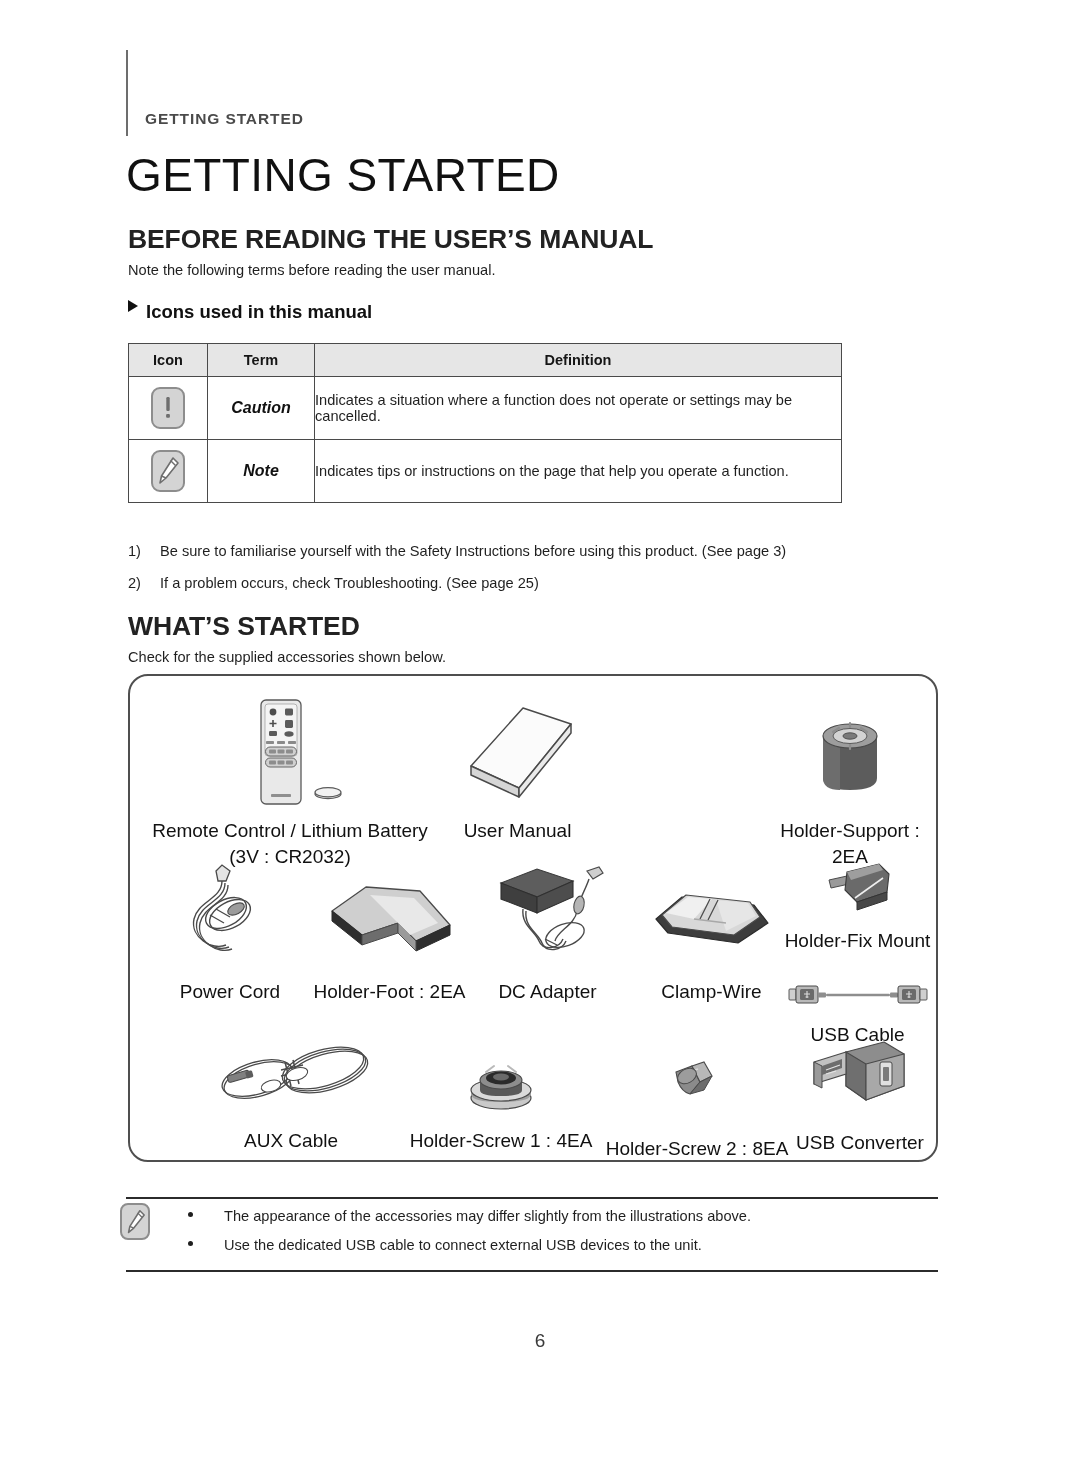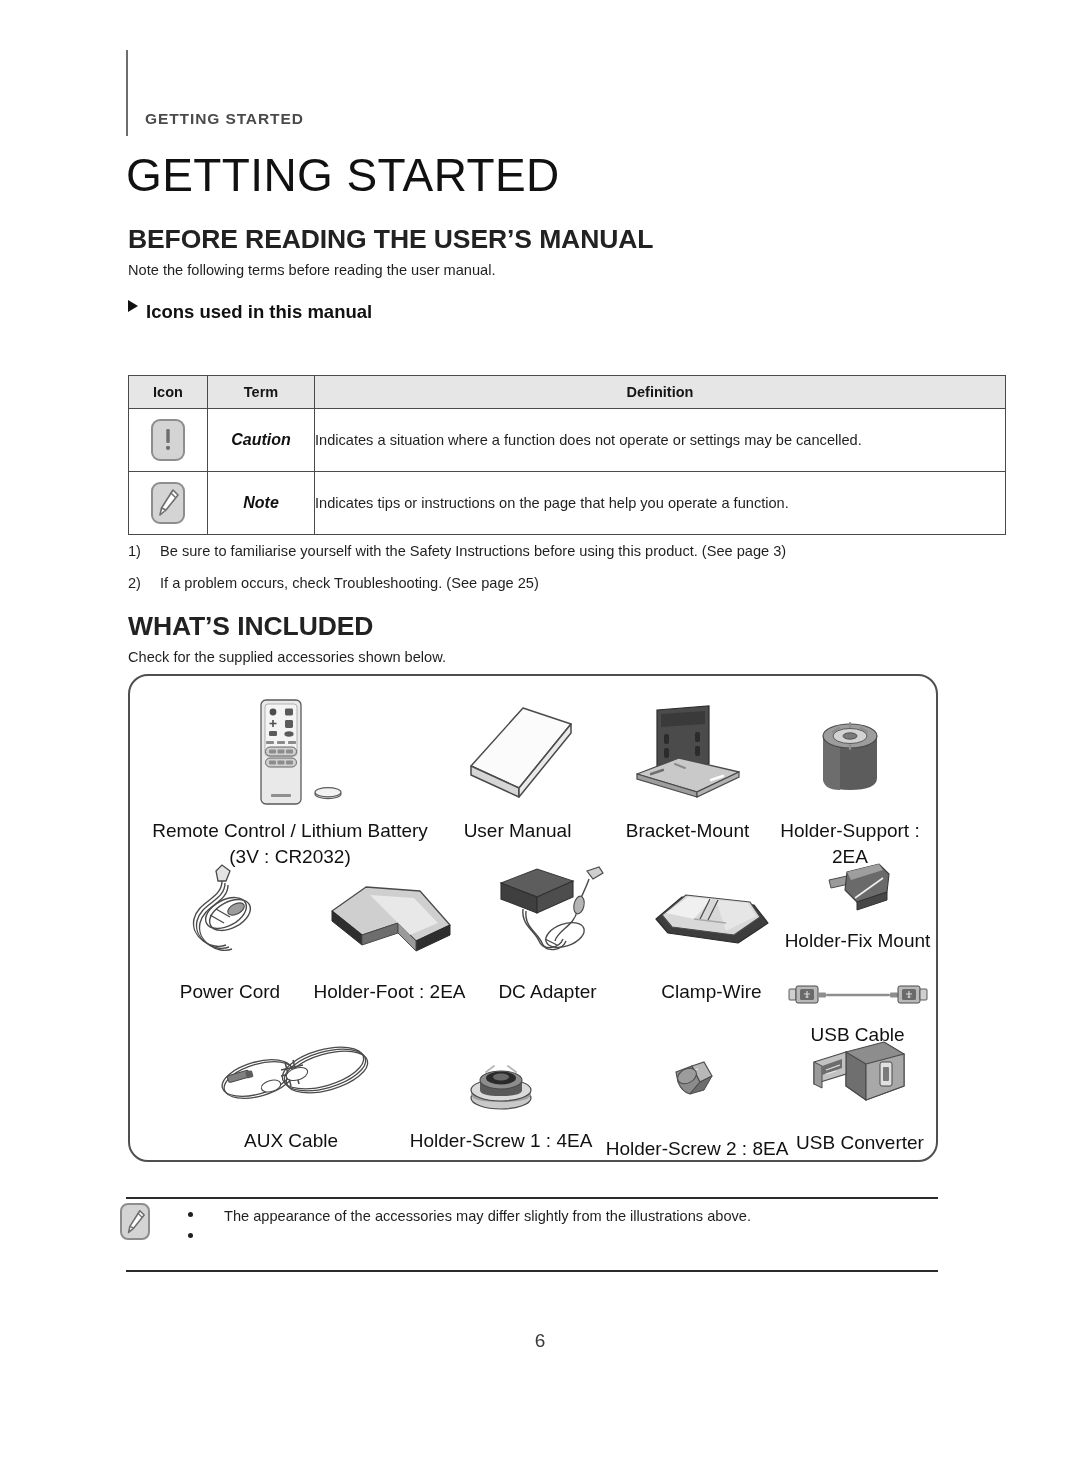--- a/index.html
+++ b/index.html
@@ -79,24 +79,23 @@
     border-top: 6.5px solid transparent;
     border-bottom: 6.5px solid transparent;
     position: relative;
     top: -1px;
   }
 
   
   .icons-table {
     position: absolute;
     left: 128px; top: 343px;
-    width: 878px;
+    width: 714px;
     border-collapse: collapse;
     table-layout: fixed;
-    margin-top: 32px;
   }
   .icons-table th, .icons-table td {
     border: 1px solid #4a4a4a;
     padding: 0;
   }
   .icons-table thead th {
     background: #e6e6e6;
     font-size: 14.5px;
     font-weight: bold;
     height: 32px;
@@ -271,21 +270,21 @@
 
   <div class="num-item" style="left:128px; top:543px; width:800px;">
     <span class="n">1)</span>
     <span class="t">Be sure to familiarise yourself with the Safety Instructions before using this product. (See page 3)</span>
   </div>
   <div class="num-item" style="left:128px; top:575px; width:800px;">
     <span class="n">2)</span>
     <span class="t">If a problem occurs, check Troubleshooting. (See page 25)</span>
   </div>
 
-  <div class="sec-h1" style="left:128px; top:611px;">WHAT’S INCLUDED</div>
+  <div class="sec-h1" style="left:128px; top:611px;">WHAT’S STARTED</div>
   <div class="body-text" style="left:128px; top:647px;">Check for the supplied accessories shown below.</div>
 
   <div class="acc-panel">
 
     <div class="acc-item" style="left:20px; top:22px; width:280px;">
       <div class="acc-art" style="height:108px;">
         <svg width="150" height="108" viewBox="0 0 150 108" aria-hidden="true">
 
           <rect x="46" y="2" width="40" height="104" rx="5" fill="#e9e9e9" stroke="#5a5a5a" stroke-width="1.3"></rect>
           <rect x="50" y="6" width="32" height="52" rx="3" fill="#f4f4f4" stroke="#9a9a9a" stroke-width="0.7"></rect>
@@ -324,41 +323,20 @@
       <div class="acc-art" style="height:108px;">
         <svg width="130" height="104" viewBox="0 0 130 104" aria-hidden="true">
           <path d="M18 64 L70 6 L118 22 L66 86 Z" fill="#fbfbfb" stroke="#4a4a4a" stroke-width="1.5" stroke-linejoin="round"></path>
           <path d="M18 64 L18 73 L66 95 L66 86 Z" fill="#d6d6d6" stroke="#4a4a4a" stroke-width="1.5" stroke-linejoin="round"></path>
           <path d="M66 86 L66 95 L118 31 L118 22 Z" fill="#eaeaea" stroke="#4a4a4a" stroke-width="1.5" stroke-linejoin="round"></path>
         </svg>
       </div>
       <div class="acc-label" style="margin-top:12px;">User Manual</div>
     </div>
 
-    <div class="acc-item" style="left:470px; top:22px; width:175px;">
-      <div class="acc-art" style="height:108px;">
-        <svg width="130" height="104" viewBox="0 0 130 104" aria-hidden="true">
-
-          <path d="M34 8 L86 4 L86 62 L34 66 Z" fill="#4b4b4b" stroke="#2e2e2e" stroke-width="1.2"></path>
-          <path d="M38 12 L82 9 L82 22 L38 25 Z" fill="#3a3a3a"></path>
-          <rect x="41" y="32" width="5" height="10" rx="2" fill="#2b2b2b"></rect>
-          <rect x="41" y="46" width="5" height="10" rx="2" fill="#2b2b2b"></rect>
-          <rect x="72" y="30" width="5" height="10" rx="2" fill="#2b2b2b"></rect>
-          <rect x="72" y="44" width="5" height="10" rx="2" fill="#2b2b2b"></rect>
-
-          <path d="M14 72 L56 56 L116 70 L74 90 Z" fill="#c9c9c9" stroke="#4a4a4a" stroke-width="1.3" stroke-linejoin="round"></path>
-          <path d="M14 72 L14 77 L74 95 L74 90 Z" fill="#9e9e9e" stroke="#4a4a4a" stroke-width="1.2"></path>
-          <path d="M74 90 L74 95 L116 75 L116 70 Z" fill="#b3b3b3" stroke="#4a4a4a" stroke-width="1.2"></path>
-          <path d="M28 72 L40 68" stroke="#6f6f6f" stroke-width="2.4" stroke-linecap="round"></path>
-          <path d="M88 78 L100 74" stroke="#ffffff" stroke-width="2.4" stroke-linecap="round"></path>
-          <path d="M52 62 L62 66" stroke="#8a8a8a" stroke-width="2" stroke-linecap="round"></path>
-        </svg>
-      </div>
-      <div class="acc-label" style="margin-top:12px;">Bracket-Mount</div>
-    </div>
 
     <div class="acc-item" style="left:640px; top:22px; width:160px;">
       <div class="acc-art" style="height:108px;">
         <svg width="110" height="100" viewBox="0 0 110 100" aria-hidden="true">
           <path d="M28 30 L28 72 Q28 84 55 84 Q82 84 82 72 L82 30 Z" fill="#5c5c5c"></path>
           <path d="M28 30 L28 72 Q28 84 45 84 L45 30 Z" fill="#6d6d6d"></path>
           <ellipse cx="55" cy="30" rx="27" ry="12" fill="#9d9d9d" stroke="#4a4a4a" stroke-width="1.2"></ellipse>
           <ellipse cx="55" cy="30" rx="17" ry="7.5" fill="#d3d3d3" stroke="#5a5a5a" stroke-width="1"></ellipse>
           <ellipse cx="55" cy="30" rx="7" ry="3.2" fill="#7a7a7a" stroke="#4a4a4a" stroke-width="0.9"></ellipse>
           <path d="M38 26 L44 22 M72 26 L66 22 M55 21 L55 17 M55 39 L55 43" stroke="#8e8e8e" stroke-width="2.2" stroke-linecap="round"></path>
@@ -547,19 +525,20 @@
       </svg>
     </span>
   </div>
   <div class="note-lines">
     <div class="note-line">
       <span class="dot"></span>
       <span>The appearance of the accessories may differ slightly from the illustrations above.</span>
     </div>
     <div class="note-line">
       <span class="dot"></span>
+      <span>Use the dedicated USB cable to connect external USB devices to the unit.</span>
     </div>
   </div>
   <div class="note-rule" style="top:1270px;"></div>
 
   <div class="page-num">6</div>
 
 </div>
 
 </body></html>

